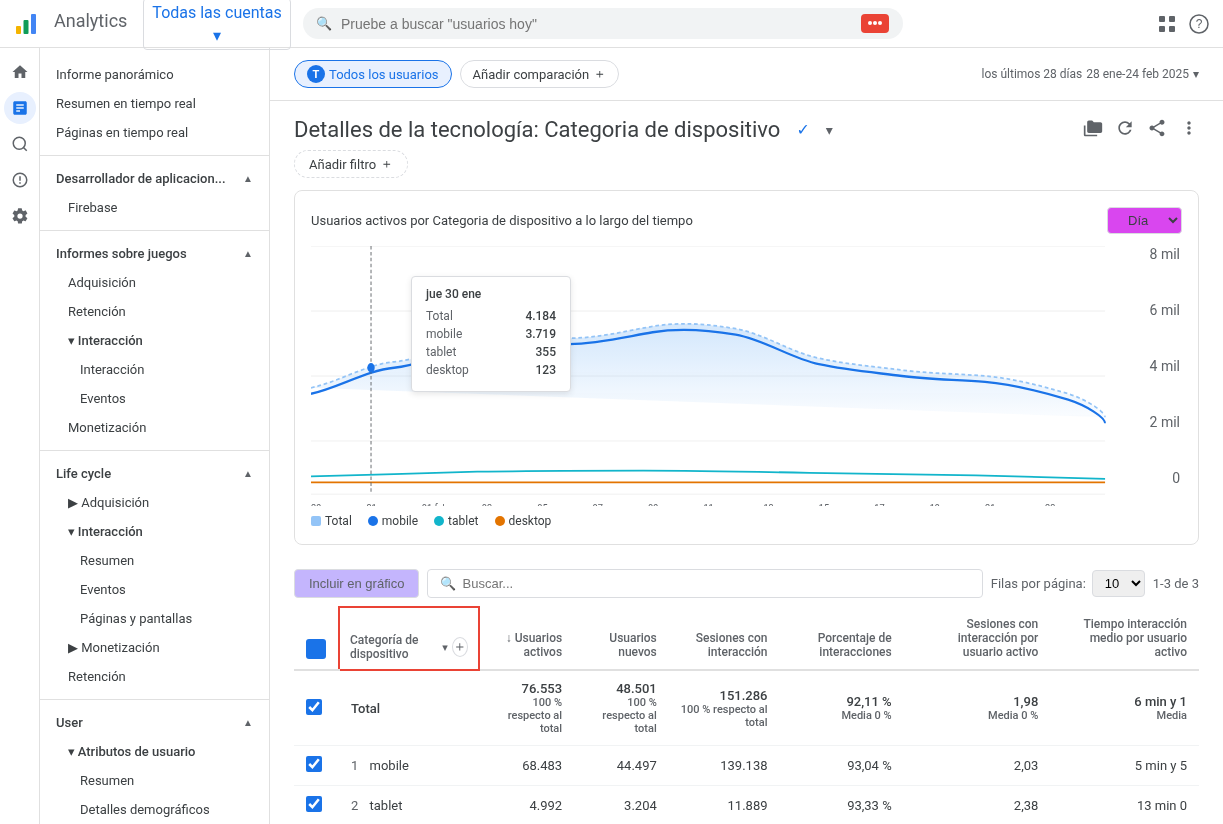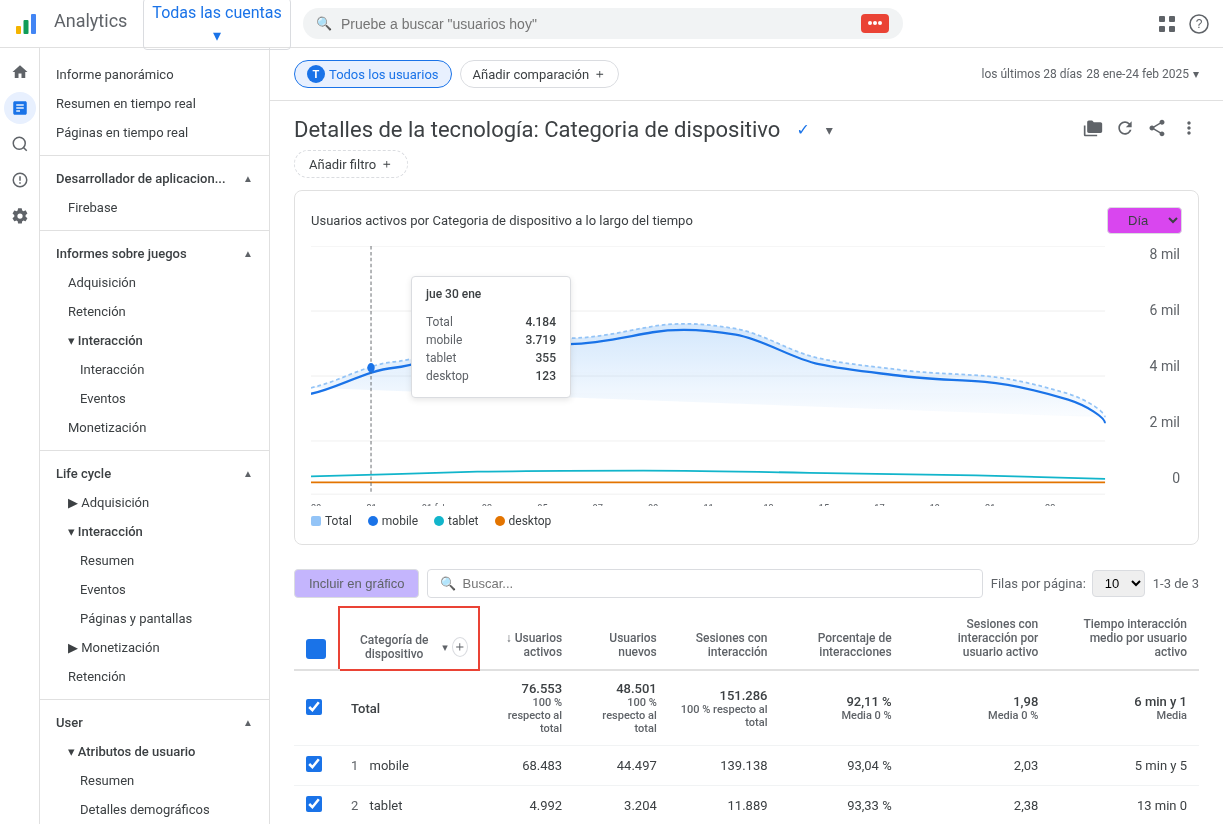--- a/index.html
+++ b/index.html
@@ -58,42 +58,42 @@
     .add-filter-btn { display: flex; align-items: center; gap: 4px; border: 1px dashed #dadce0; border-radius: 20px; padding: 4px 14px; font-size: 13px; color: #3c4043; cursor: pointer; width: fit-content; }
 
     
     .chart-section { margin: 0 24px 16px; border: 1px solid #e0e0e0; border-radius: 8px; padding: 16px; }
     .chart-header { display: flex; align-items: center; justify-content: space-between; margin-bottom: 12px; }
     .chart-title { font-size: 13px; color: #3c4043; }
     .chart-period-select { border: 1px solid #dadce0; border-radius: 4px; padding: 4px 16px; font-size: 13px; color: #3c4043; cursor: pointer; background: #d946ef; }
     .chart-area { position: relative; height: 260px; }
     .chart-svg { width: calc(100% - 40px); height: 100%; }
     .tooltip-box { position: absolute; left: 100px; top: 30px; background: #fff; border: 1px solid #dadce0; border-radius: 4px; padding: 10px 14px; box-shadow: 0 2px 6px rgba(0,0,0,0.1); font-size: 12px; min-width: 160px; }
-    .tooltip-date { font-size: 12px; color: #3c4043; margin-bottom: 14px; font-weight: 500; }
+    .tooltip-date { font-size: 12px; color: #3c4043; margin-bottom: 8px; font-weight: 500; }
     .tooltip-row { display: flex; justify-content: space-between; gap: 20px; margin-bottom: 4px; }
     .tooltip-label { color: #5f6368; }
     .tooltip-value { font-weight: 500; }
     .chart-legend { display: flex; align-items: center; gap: 16px; margin-top: 8px; font-size: 12px; color: #3c4043; }
     .legend-item { display: flex; align-items: center; gap: 4px; }
     .legend-dot { width: 10px; height: 10px; border-radius: 50%; }
     .legend-square { width: 10px; height: 10px; border-radius: 2px; }
 
     
     .table-section { margin: 0 24px; }
     .table-toolbar { display: flex; align-items: center; gap: 8px; padding: 8px 0; }
     .table-include-btn { border: 1px solid #dadce0; border-radius: 4px; padding: 6px 14px; font-size: 13px; color: #5f6368; cursor: pointer; background: #c4b5fd; }
     .table-search { display: flex; align-items: center; gap: 6px; border: 1px solid #dadce0; border-radius: 4px; padding: 6px 12px; flex: 1; }
     .table-search input { border: none; outline: none; font-size: 13px; width: 100%; }
     .rows-per-page { margin-left: auto; display: flex; align-items: center; gap: 6px; font-size: 13px; color: #5f6368; }
     .rows-select { border: 1px solid #dadce0; border-radius: 4px; padding: 4px 8px; font-size: 13px; }
     .page-info { font-size: 13px; color: #5f6368; }
 
     
     .data-table { width: 100%; border-collapse: collapse; font-size: 13px; }
-    .data-table th { padding: 10px 12px; text-align: center; font-size: 12px; font-weight: 500; color: #5f6368; border-bottom: 2px solid #e0e0e0; vertical-align: bottom; cursor: pointer; }
+    .data-table th { padding: 10px 12px; text-align: left; font-size: 12px; font-weight: 500; color: #5f6368; border-bottom: 2px solid #e0e0e0; vertical-align: bottom; cursor: pointer; }
     .data-table td { padding: 10px 12px; border-bottom: 1px solid #f1f3f4; }
     .data-table .num { text-align: right; }
     .data-table .total-row td { font-weight: 500; }
     .col-actions { display: flex; align-items: center; gap: 4px; }
     .add-col-btn { width: 20px; height: 20px; display: flex; align-items: center; justify-content: center; border: 1px solid #dadce0; border-radius: 50%; cursor: pointer; color: #5f6368; font-size: 14px; }
     .checkbox-col { width: 40px; }
     .checkbox { width: 16px; height: 16px; accent-color: #1a73e8; }
     .blue-checkbox { accent-color: #1a73e8; }
     .row-num { color: #5f6368; }
     .sub-text { font-size: 11px; color: #5f6368; }

